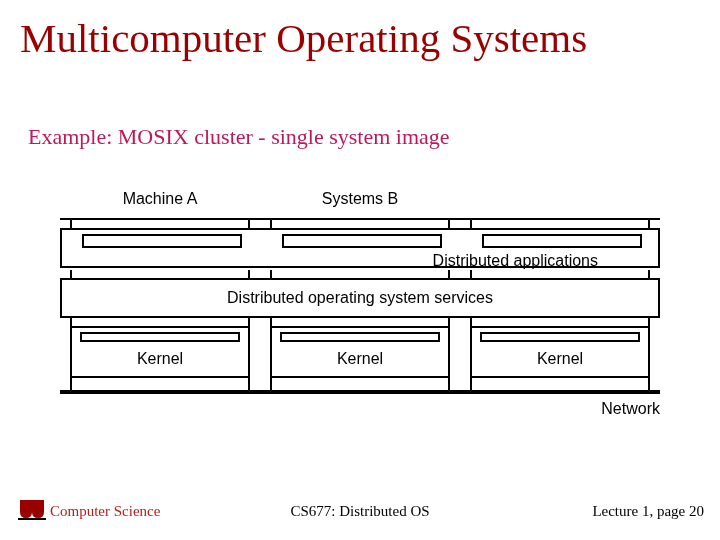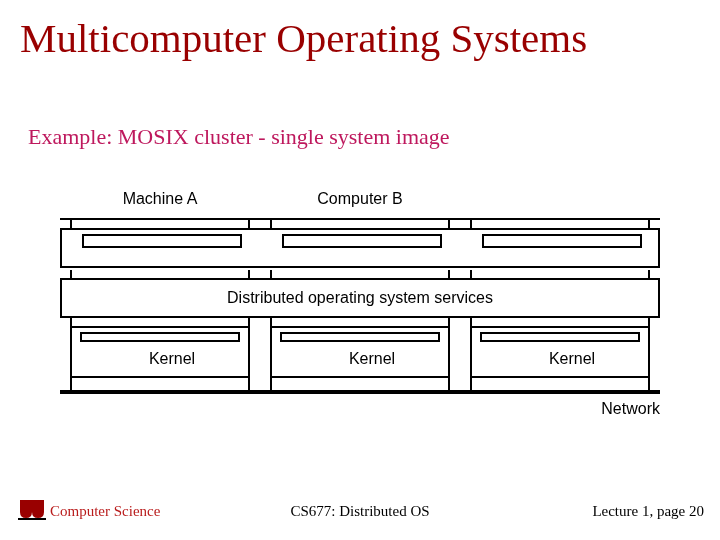--- a/index.html
+++ b/index.html
@@ -30,21 +30,21 @@
   .band.dos { top: 88px; height: 40px; line-height: 36px; text-align: center; font-size: 16px; }
   .stub-under-dos { position: absolute; top: 128px; width: 180px; height: 8px; border-left: 2px solid #000; border-right: 2px solid #000; }
   .stub-under-dos.a { left: 10px; }
   .stub-under-dos.b { left: 210px; }
   .stub-under-dos.c { left: 410px; }
   .kernel-box { position: absolute; top: 136px; width: 180px; height: 52px; border: 2px solid #000; background: #fff; }
   .kernel-box.a { left: 10px; }
   .kernel-box.b { left: 210px; }
   .kernel-box.c { left: 410px; }
   .kernel-inner { position: absolute; left: 8px; right: 8px; top: 4px; height: 10px; border: 2px solid #000; }
-  .kernel-text { width: 100%; text-align: center; position: absolute; top: 22px; font-size: 16px; margin-left: 12px; }
+  .kernel-text { width: 100%; text-align: center; position: absolute; top: 22px; font-size: 16px; }
   .stub-to-net { position: absolute; top: 188px; width: 180px; height: 12px; border-left: 2px solid #000; border-right: 2px solid #000; }
   .stub-to-net.a { left: 10px; }
   .stub-to-net.b { left: 210px; }
   .stub-to-net.c { left: 410px; }
   .netline { position: absolute; top: 200px; left: 0; width: 600px; height: 4px; background: #000; }
   .net-label { position: absolute; top: 210px; right: 0; font-size: 16px; }
   .footer { position: absolute; bottom: 18px; left: 0; width: 720px; height: 30px; font-family: "Times New Roman", Times, serif; font-size: 15px; }
   .footer .logo { position: absolute; left: 16px; bottom: 0; width: 32px; height: 24px; }
   .footer .dept { position: absolute; left: 50px; bottom: 2px; color: #b91c1c; }
   .footer .course { position: absolute; left: 0; width: 720px; text-align: center; bottom: 2px; }
@@ -53,31 +53,32 @@
 </head>
 <body>
 
 <div class="slide">
 
   <div class="slide-title">Multicomputer Operating Systems</div>
   <div class="subtitle">Example: MOSIX cluster - single system image</div>
 
   <div class="diagram">
     <div class="machine-label machine-a">Machine A</div>
-    <div class="machine-label machine-b">Computer B</div>
+    <div class="machine-label machine-b">Systems B</div>
 
     <div class="line-top"></div>
     <div class="stub-top a"></div>
     <div class="stub-top b"></div>
     <div class="stub-top c"></div>
 
     <div class="band apps">
       <div class="app-box a"></div>
       <div class="app-box b"></div>
       <div class="app-box c"></div>
+      <span style="position:absolute; right:60px; top:13px; font-size:16px;">Distributed applications</span>
     </div>
 
     <div class="gap-under-apps">
       <div class="gap-stub a"></div>
       <div class="gap-stub b"></div>
       <div class="gap-stub c"></div>
     </div>
 
     <div class="band dos">
       <span>Distributed operating system services</span>

